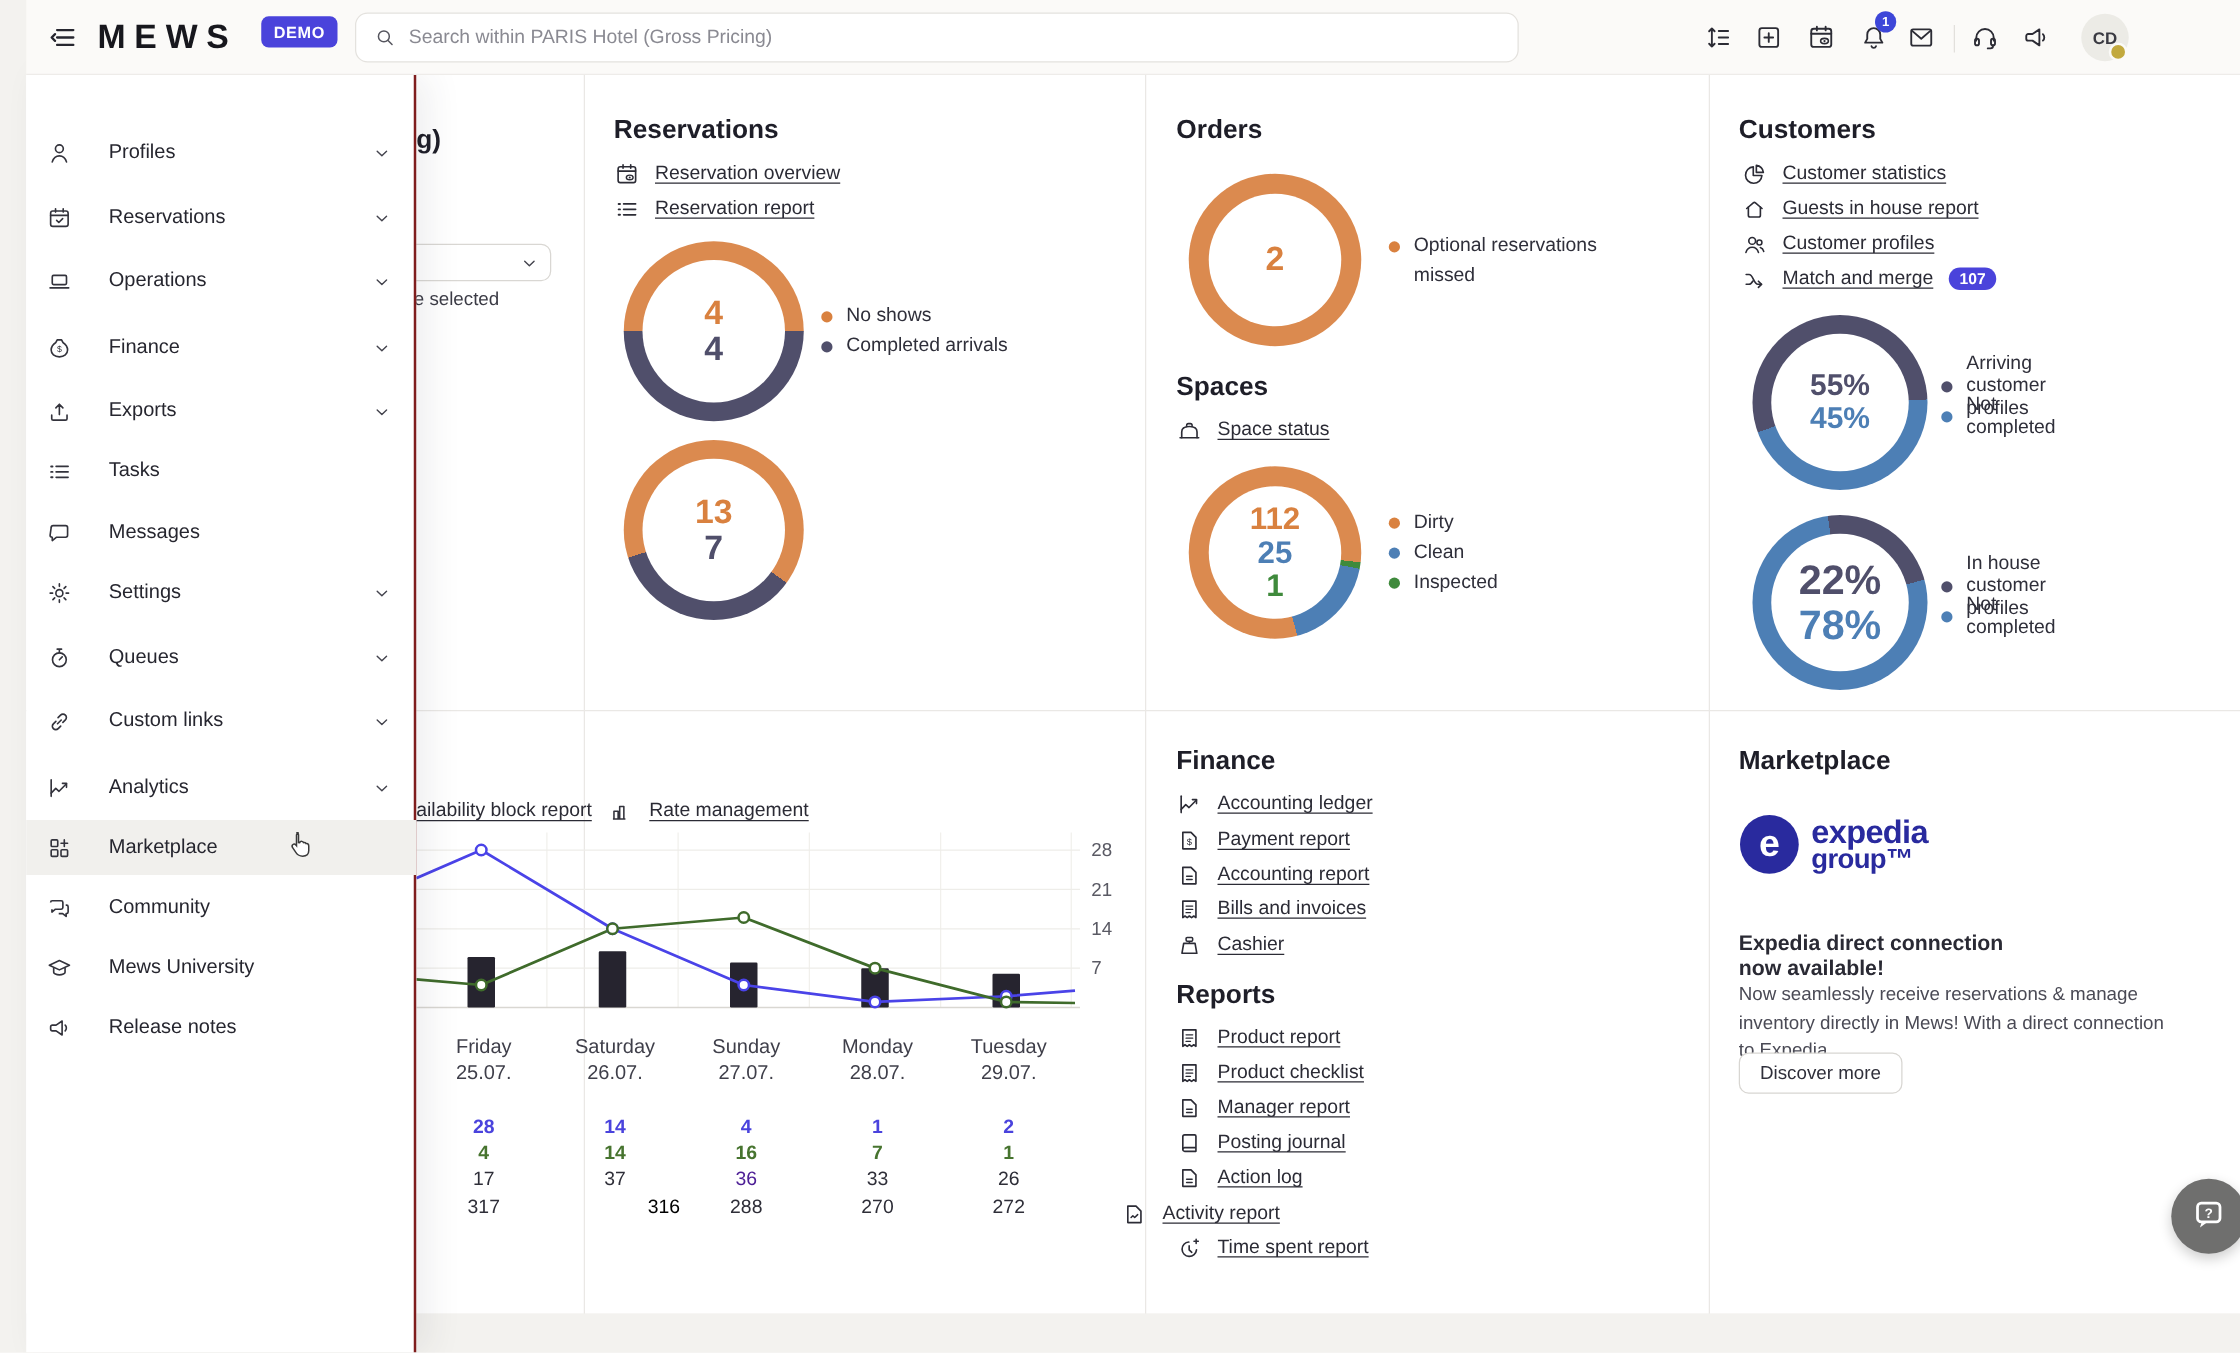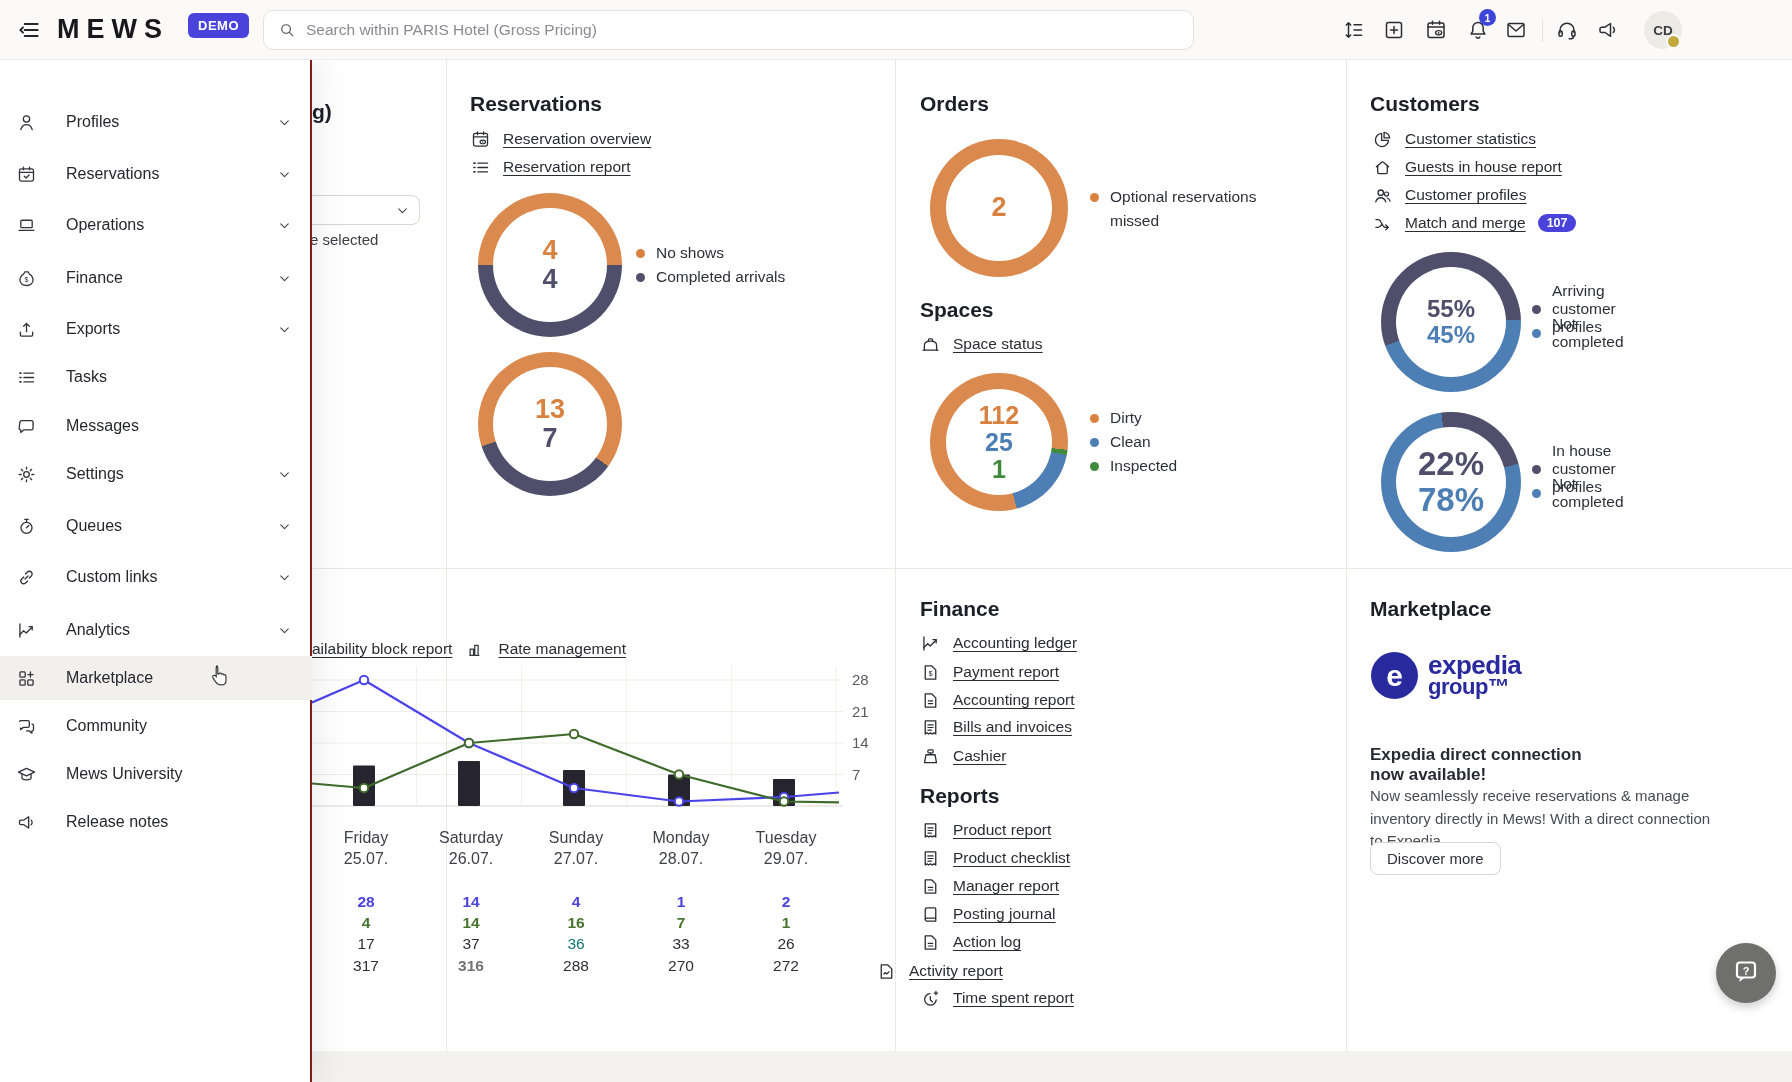--- a/index.html
+++ b/index.html
@@ -1,18 +1,18 @@
 <!DOCTYPE html>
 <html><head>
 <meta charset="utf-8">
 <style>
   * { margin:0; padding:0; box-sizing:border-box; }
   html,body { width:1792px; height:1082px; font-family:"Liberation Sans", sans-serif; background:#f3f2ef; overflow:hidden; }
   .abs { position:absolute; }
-  #stage { position:relative; width:1604px; height:1082px; }
+  #stage { position:relative; width:1604px; height:1082px;margin-left:21px; }
 
   
   #topbar { position:absolute; left:0; top:0; width:1792px; height:60px; background:#fbfaf8; border-bottom:1px solid #eeece9; z-index:80; }
   .logo { font-size:27px; font-weight:800; letter-spacing:7px; color:#17171d; }
   .demo-badge { background:#4a43db; color:#fff; font-size:13px; font-weight:700; letter-spacing:.5px; border-radius:6px; padding:5px 10px; }
   #searchbox { position:absolute; left:263px; top:10px; width:931px; height:40px; background:#fff; border:1px solid #e4e2de; border-radius:10px; display:flex; align-items:center; gap:10px; padding:0 14px; color:#8a8a92; font-size:15.5px; }
   .tb-icon { position:absolute; top:18px; width:24px; height:24px; color:#2c2c35; cursor:pointer; }
   .tb-divider { position:absolute; top:20px; width:1px; height:22px; background:#e2e0dc; }
   #avatar { position:absolute; left:1644px; top:11px; width:38px; height:38px; border-radius:50%; background:#ecebe6; display:flex; align-items:center; justify-content:center; font-size:13.5px; font-weight:700; color:#3a3a42; }
   #avatar-badge { position:absolute; left:1666px; top:34px; width:15px; height:15px; border-radius:50%; background:#c2a93e; border:2px solid #fbfaf8; }
@@ -588,28 +588,28 @@
       <div class="tbl-cell" style="left: 0px; top: 87px; color: rgb(71, 116, 47); font-weight: 700;">4</div>
       <div class="tbl-cell" style="left: 0px; top: 108px; color: rgb(46, 46, 56); font-weight: 500;">17</div>
       <div class="tbl-cell" style="left: 0px; top: 130px; color: rgb(46, 46, 56); font-weight: 500;">317</div>
       <div class="day-col" style="left: 105px; top: 0px;">
         <div>Saturday</div>
         <div>26.07.</div>
       </div>
       <div class="tbl-cell" style="left: 105px; top: 66px; color: rgb(74, 67, 221); font-weight: 700;">14</div>
       <div class="tbl-cell" style="left: 105px; top: 87px; color: rgb(71, 116, 47); font-weight: 700;">14</div>
       <div class="tbl-cell" style="left: 105px; top: 108px; color: rgb(46, 46, 56); font-weight: 500;">37</div>
-      <div class="tbl-cell" style="left: 105px; top: 130px; color: #737373; font-weight: 700;">316</div>
+      <div class="tbl-cell" style="left: 105px; top: 130px; color: #000000; font-weight: 400; text-align: right;">316</div>
       <div class="day-col" style="left: 210px; top: 0px;">
         <div>Sunday</div>
         <div>27.07.</div>
       </div>
       <div class="tbl-cell" style="left: 210px; top: 66px; color: rgb(74, 67, 221); font-weight: 700;">4</div>
       <div class="tbl-cell" style="left: 210px; top: 87px; color: rgb(71, 116, 47); font-weight: 700; text-align: center;">16</div>
-      <div class="tbl-cell" style="left: 210px; top: 108px; color: #0f766e; font-weight: 500;">36</div>
+      <div class="tbl-cell" style="left: 210px; top: 108px; color: #4c1d95; font-weight: 500;">36</div>
       <div class="tbl-cell" style="left: 210px; top: 130px; color: rgb(46, 46, 56); font-weight: 500;">288</div>
       <div class="day-col" style="left: 315px; top: 0px;">
         <div>Monday</div>
         <div>28.07.</div>
       </div>
       <div class="tbl-cell" style="left: 315px; top: 66px; color: rgb(74, 67, 221); font-weight: 700;">1</div>
       <div class="tbl-cell" style="left: 315px; top: 87px; color: rgb(71, 116, 47); font-weight: 700;">7</div>
       <div class="tbl-cell" style="left: 315px; top: 108px; color: rgb(46, 46, 56); font-weight: 500;">33</div>
       <div class="tbl-cell" style="left: 315px; top: 130px; color: rgb(46, 46, 56); font-weight: 500;">270</div>
       <div class="day-col" style="left: 420px; top: 0px;">

